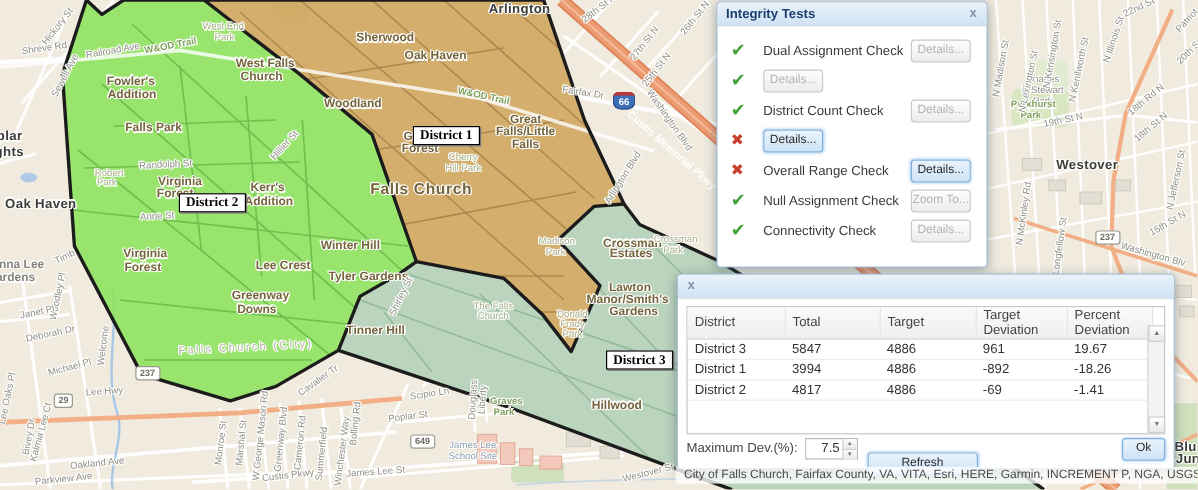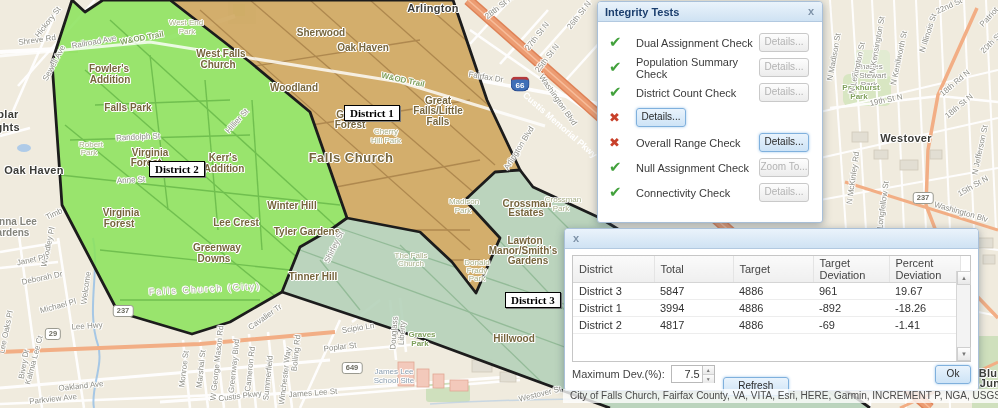--- a/index.html
+++ b/index.html
@@ -63,21 +63,21 @@
            background:linear-gradient(#fefefe,#e8e8e8);border:1px solid #cfcfcf;}
   #vsb .up{top:0;} #vsb .dn{bottom:0;}
   #range-footer{position:absolute;left:7px;right:7px;bottom:6px;height:20px;font-size:11px;color:#444;
                 display:flex;align-items:center;}
   #maxdev-wrap{display:flex;align-items:center;margin-left:6px;border:1px solid #b9b9b9;background:#fff;height:16px;}
   #maxdev{width:26px;border:none;outline:none;font-size:11px;text-align:right;padding:0 2px;
           font-family:"Liberation Sans",sans-serif;color:#333;}
   .spin{width:11px;display:flex;flex-direction:column;border-left:1px solid #c4c4c4;height:16px;}
   .spin div{flex:1;font-size:5px;line-height:8px;text-align:center;color:#777;background:linear-gradient(#fbfbfb,#e9e9e9);cursor:pointer;}
   .spin div:first-child{border-bottom:1px solid #d0d0d0;}
-  #refresh{margin-left:8px;padding:0 8px;margin-top:24px;}
+  #refresh{margin-left:8px;padding:0 21px;margin-top:24px;}
   #ok{position:absolute;right:0px;bottom:0px;width:34px;}
 
   #attrib{position:absolute;left:563px;top:389px;right:0;height:14px;background:rgba(255,255,255,.78);
           font-size:10px;color:#4a4a4a;line-height:14px;padding-left:7px;white-space:nowrap;overflow:hidden;}
 </style>
 </head>
 <body>
 
 <div id="map">
   <svg width="998" height="408" viewBox="0 0 998 408">
@@ -380,21 +380,20 @@
     <span class="cls">x</span>
   </div>
   <div id="itest-rows">
       <div class="itrow">
         <span class="st pass">✔</span>
         <span class="lbl">Dual Assignment Check</span>
         <div class="btn off">Details...</div>
       </div>
       <div class="itrow">
         <span class="st pass">✔</span>
-        <span class="lbl">Population Summary Check</span>
         <div class="btn off">Details...</div>
       </div>
       <div class="itrow">
         <span class="st pass">✔</span>
         <span class="lbl">District Count Check</span>
         <div class="btn off">Details...</div>
       </div>
       <div class="itrow">
         <span class="st fail">✖</span>
         <div class="btn on">Details...</div>

